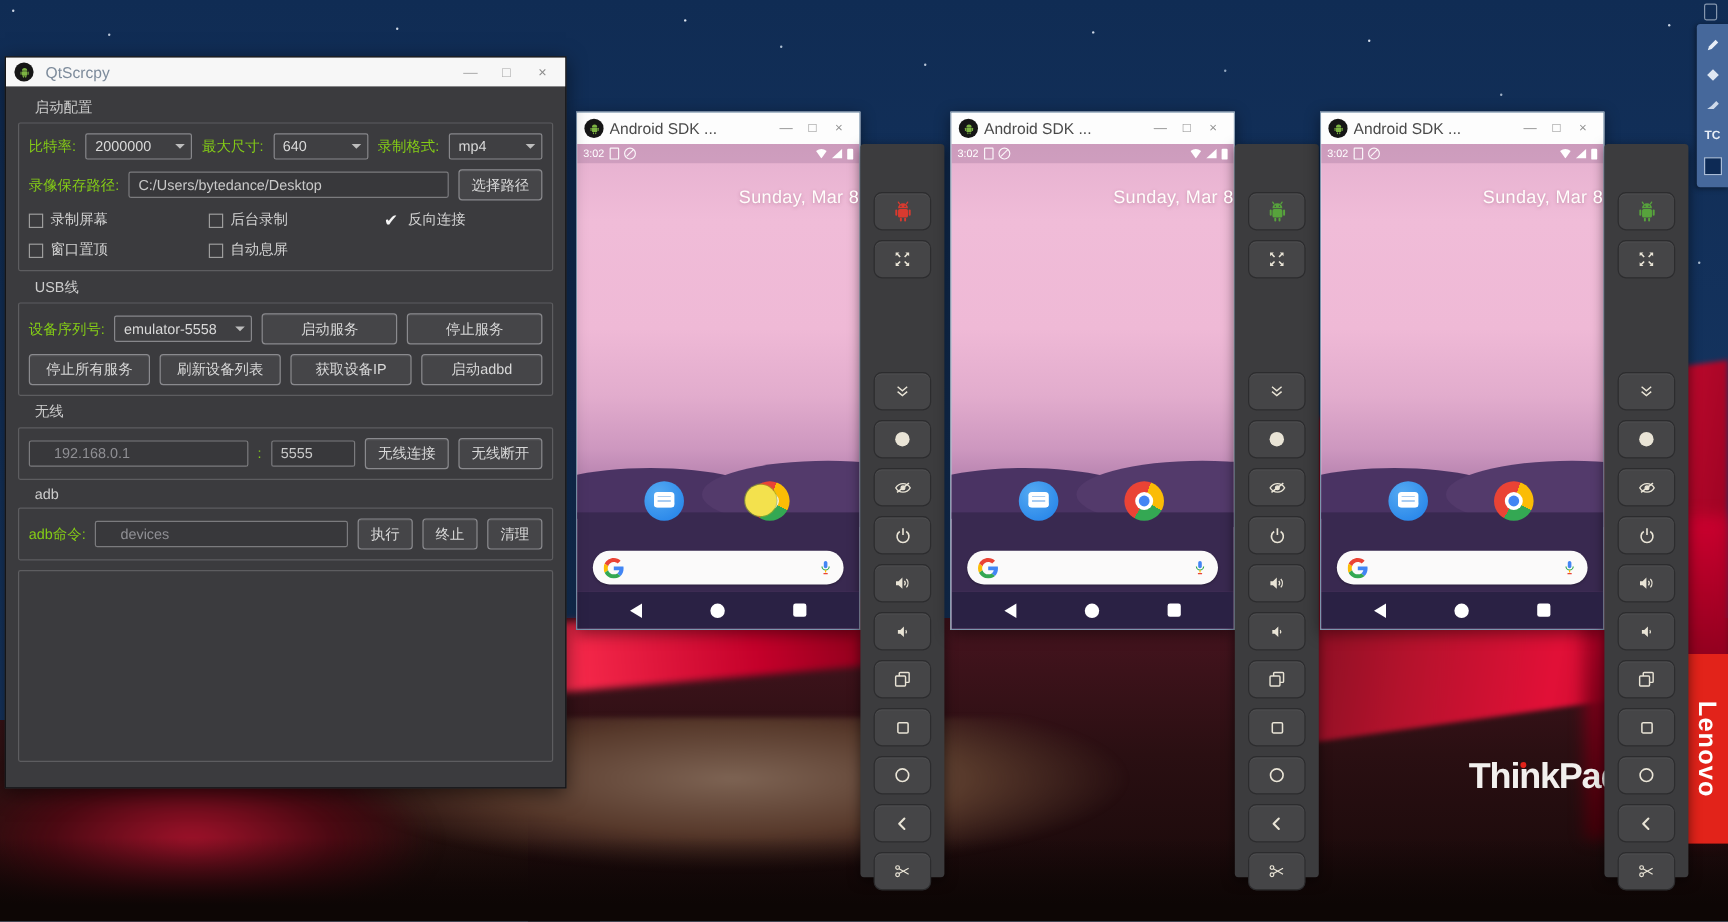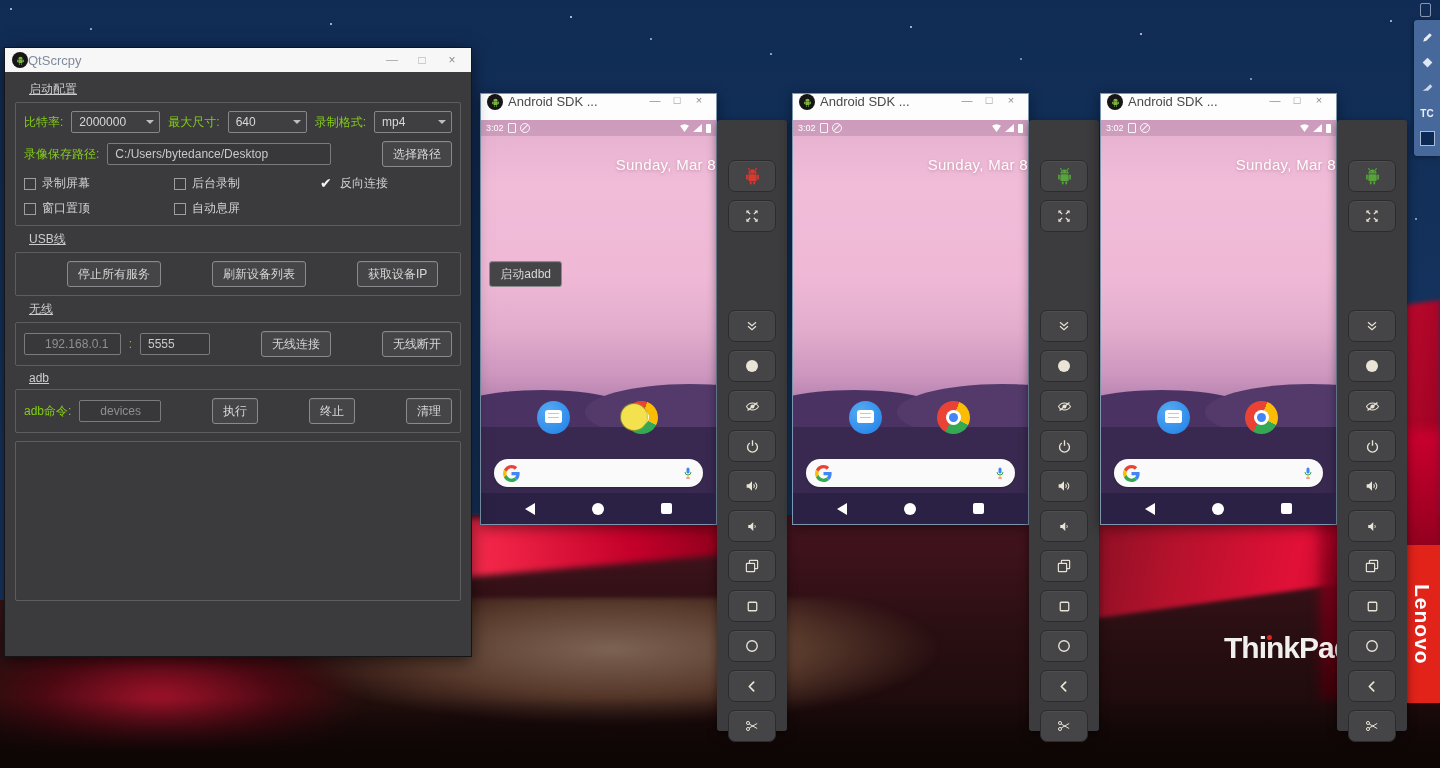--- a/index.html
+++ b/index.html
@@ -33,49 +33,49 @@
   
   .corner-glyph{right:9px;top:3px;width:9px;height:12px;border:1px solid rgba(230,238,248,.55);border-radius:2px;z-index:8;}
   .annot{right:0;top:20px;width:26px;height:126px;background:#46689b;border-radius:3px 0 0 3px;z-index:8;
     display:flex;flex-direction:column;align-items:center;justify-content:space-around;padding:5px 0;box-shadow:-1px 1px 4px rgba(0,0,0,.4);}
   .annot-btn{width:18px;height:18px;display:flex;align-items:center;justify-content:center;color:#e8eef7;font-size:10px;font-weight:bold;}
   .annot-btn svg{display:block;}
   .swatch{width:13px;height:13px;background:#0d2a55;border:1px solid #a9bcd8;}
   
   .qt-window{left:4px;top:47px;width:468px;height:610px;background:#3b3b3e;border:1px solid #151517;
     box-sizing:border-box;box-shadow:0 4px 16px rgba(0,0,0,.55);z-index:6;color:#d2d2d2;font-size:12px;}
-  .qt-titlebar{height:24px;background:#f7f7f7;display:flex;align-items:center;padding:0 4px 0 7px;gap:0;}
+  .qt-titlebar{height:24px;background:#f7f7f7;display:flex;align-items:center;padding:0 4px 0 7px;gap:10px;}
   .qt-title{color:#7d8b9b;font-size:13px;}
   .qt-ctrls{margin-left:auto;display:flex;}
   .qt-ctrls span{width:30px;text-align:center;color:#a9a9a9;font-size:12px;cursor:default;}
   .qt-ctrls .q-close{color:#8c8c8c;}
   .badge{width:16px;height:16px;border-radius:50%;background:#161616;display:inline-flex;align-items:center;justify-content:center;flex:0 0 auto;}
   .qt-body{padding:4px 10px;}
-  .qt-sec-label{color:#cdcdcd;margin:5px 0 4px 14px;text-decoration:underline;}
+  .qt-sec-label{color:#cdcdcd;margin:5px 0 4px 14px;}
   .qt-box{border:1px solid #5d5d60;border-radius:2px;padding:8px;display:flex;flex-direction:column;gap:8px;}
   .qt-row{display:flex;align-items:center;gap:8px;}
   .qt-label{flex:0 0 auto;color:#84cc16;}
   .qt-combo{position:relative;background:#3f3f42;border:1px solid #87878b;border-radius:2px;height:20px;
     display:flex;align-items:center;padding:0 18px 0 7px;color:#d8d8d8;}
   .qt-combo::after{content:"";position:absolute;right:5px;top:8px;border:4px solid transparent;border-top-color:#bdbdbd;}
   .qt-input{background:#38383b;border:1px solid #7b7b7e;border-radius:2px;height:20px;color:#c9c9c9;
     padding:0 7px;display:flex;align-items:center;white-space:nowrap;overflow:hidden;}
   .qt-btn{background:#454548;border:1px solid #8a8a8e;border-radius:3px;height:24px;padding:0 10px;color:#d8d8d8;
-    display:flex;align-items:center;justify-content:center;white-space:nowrap;box-shadow:inset 0 1px 0 rgba(255,255,255,.06);margin-left:43px;}
+    display:flex;align-items:center;justify-content:center;white-space:nowrap;box-shadow:inset 0 1px 0 rgba(255,255,255,.06);}
   .qt-check{display:flex;align-items:center;gap:6px;color:#d2d2d2;}
   .qt-check .box{width:12px;height:12px;border:1px solid #9d9d9d;background:#3a3a3d;box-sizing:border-box;}
   .qt-check.checked .box{border:none;background:none;position:relative;width:14px;height:14px;}
   .qt-check.checked .box::after{content:"✔";color:#f5f5f5;font-size:14px;line-height:14px;position:absolute;left:0;top:-1px;}
   .qt-log{border:1px solid #5d5d60;border-radius:2px;height:158px;margin-top:8px;background:#3b3b3e;}
   .dim{color:#8f8f94;padding-left:20px;}
   
   .phone-group{position:absolute;top:93px;width:307px;height:638px;z-index:5;}
   .phone-window{position:absolute;left:0;top:0;width:237px;box-sizing:border-box;border:1px solid #7d95ad;
     background:#fff;box-shadow:0 3px 12px rgba(0,0,0,.45);}
-  .p-titlebar{height:26px;background:#fdfdfd;display:flex;padding:0 6px 0 6px;gap:5px;}
+  .p-titlebar{height:26px;background:#fdfdfd;display:flex;align-items:center;padding:0 6px 0 6px;gap:5px;}
   .p-title{color:#4a4a4a;font-size:13px;white-space:nowrap;overflow:hidden;}
   .p-ctrls{margin-left:auto;display:flex;}
   .p-ctrls span{width:22px;text-align:center;color:#8f8f8f;font-size:11px;}
   .p-screen{position:relative;width:235px;height:404px;overflow:hidden;
     background:linear-gradient(180deg,#e5b0cf 0%,#f0bcd8 16%,#efb9d6 38%,#e2accd 52%,#cd97bf 63%,#ad7aa8 72%,#8f5f92 78%,#7b4f82 83%,#6b4374 88%);}
   .p-statusbar{position:absolute;top:0;left:0;right:0;height:16px;display:flex;align-items:center;gap:4px;
     padding:0 5px;color:#fff;font-size:9px;background:rgba(92,62,104,.18);z-index:4;}
   .st-spacer{flex:1;}
   .st-file{width:6px;height:8px;border:1px solid rgba(255,255,255,.9);border-radius:1px;}
   .st-nodata{width:8px;height:8px;border:1px solid rgba(255,255,255,.9);border-radius:50%;position:relative;}
@@ -210,20 +210,26 @@
           </span>
         <span class="qt-check">
             <span class="box"></span>
             <span>自动息屏</span>
           </span>
       </div>
     </div>
     <div class="qt-sec-label">USB线</div>
     <div class="qt-box">
       <div class="qt-row">
+        <span class="qt-label">设备序列号:</span>
+        <span class="qt-combo" style="width:88px">emulator-5558</span>
+        <span class="qt-btn" style="flex:1">启动服务</span>
+        <span class="qt-btn" style="flex:1">停止服务</span>
+      </div>
+      <div class="qt-row">
         <span class="qt-btn" style="flex:1">停止所有服务</span>
         <span class="qt-btn" style="flex:1">刷新设备列表</span>
         <span class="qt-btn" style="flex:1">获取设备IP</span>
         <span class="qt-btn" style="flex:1">启动adbd</span>
       </div>
     </div>
     <div class="qt-sec-label">无线</div>
     <div class="qt-box">
       <div class="qt-row">
         <span class="qt-input dim" style="flex:1">192.168.0.1</span>

